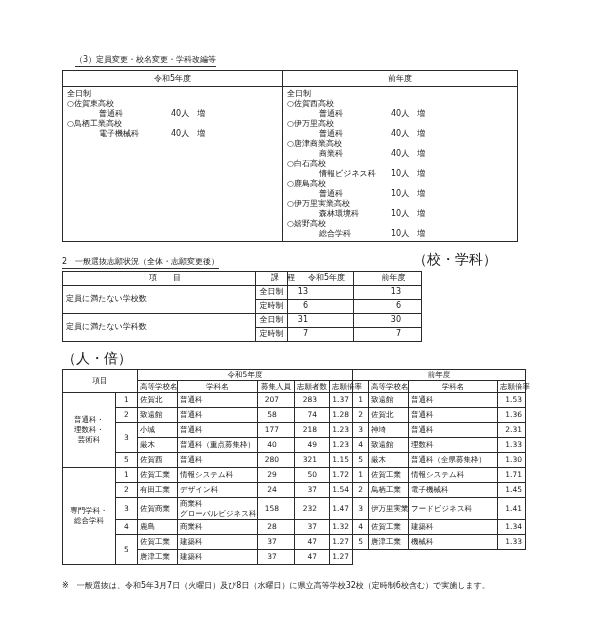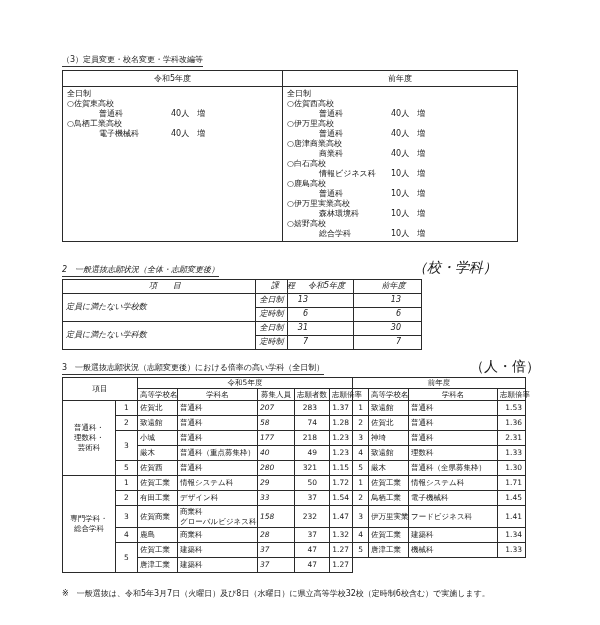--- a/index.html
+++ b/index.html
@@ -11,29 +11,29 @@
   }
   
   table{border-collapse:collapse;table-layout:fixed;}
   td,th{border:1px solid #2a2a2a;font-weight:normal;padding:0 3px;
         font-size:8px;overflow:visible;white-space:nowrap;}
   
   .sec-title{display:inline-block;border-bottom:1px solid #333;padding-bottom:1px;}
   .title-row{display:flex;justify-content:space-between;align-items:flex-end;}
   .unit{font-size:14px;}
   
-  .s1-title-wrap{margin-bottom:3px;}
+  .s1-title-wrap{margin-left:13px;margin-bottom:3px;}
   .t1{width:455px;border:1.5px solid #2a2a2a;}
   .t1 th{height:13px;text-align:center;padding:1px 2px;}
   .t1 td.list{height:150px;vertical-align:top;padding:2px 4px;}
   .sysline{margin-bottom:0px;}
   .deptline{display:flex;padding-left:32px;}
   .deptline .dname{width:72px;}
   
-  .s2{margin-top:17px;font-style:italic;}
+  .s2{margin-top:9px;}
   .t2-title-row{width:435px;margin-bottom:2px;}
   .t2{width:359px;border:1.5px solid #2a2a2a;}
   .t2 th{height:13px;text-align:center;padding-left:15px;}
   .t2 td{height:13px;}
   .t2 .item{text-align:left;vertical-align:middle;}
   .t2 .course{text-align:center;}
   .t2 .num-r5{text-align:right;padding-right:45px;}
   .t2 .num-prev{text-align:right;padding-right:20px;}
   
   .s3{margin-top:8px;}
@@ -41,21 +41,21 @@
   .t3{width:463px;font-size:7.5px;}
   .t3 td,.t3 th{font-size:7.5px;padding:0 2px;}
   .t3 tr{height:15px;}
   .t3 tr.hr1{height:11px;}
   .t3 tr.hr2{height:12px;padding-left:40px;}
   .t3 tr.tall{height:22px;}
   .t3 th{text-align:center;}
   .t3 .glabel{text-align:center;vertical-align:middle;line-height:1.35;white-space:normal;}
   .t3 .rank{text-align:center;vertical-align:middle;}
   .t3 .school,.t3 .dept{text-align:left;vertical-align:middle;}
-  .t3 .num{text-align:left;padding-right:10px;vertical-align:middle;font-style:italic;}
+  .t3 .num{text-align:center;padding-right:10px;vertical-align:middle;}
   .t3 .num2{text-align:right;padding-right:12px;vertical-align:middle;}
   .t3 .ratio{text-align:right;padding-right:3px;vertical-align:middle;}
   .t3 td.void{border:none;}
   
   .note{margin-top:16px;width:478px;white-space:normal;}
 </style>
 </head>
 <body>
 
 <div class="page">
@@ -171,21 +171,20 @@
         <td class="course">定時制</td>
         <td class="num-r5">7</td>
         <td class="num-prev">7</td>
       </tr>
     </tbody>
       </table>
   </div>
 
   <div class="s3">
     <div class="title-row t3-title-row">
-      <span class="sec-title">3　一般選抜志願状況（志願変更後）における倍率の高い学科（全日制）</span>
       <span class="unit">（人・倍）</span>
     </div>
     <table class="t3">
       <colgroup>
         <col style="width:53px">
           <col style="width:22px">
           <col style="width:40px">
           <col style="width:80px">
         <col style="width:37px">
           <col style="width:35px">
@@ -291,21 +290,21 @@
         <td class="ratio">1.72</td>
         <td class="rank">1</td>
         <td class="school">佐賀工業</td>
         <td class="dept">情報システム科</td>
         <td class="ratio">1.71</td>
       </tr>
       <tr>
         <td class="rank">2</td>
         <td class="school">有田工業</td>
         <td class="dept">デザイン科</td>
-        <td class="num">33</td>
+        <td class="num">24</td>
         <td class="num2">37</td>
         <td class="ratio">1.54</td>
         <td class="rank">2</td>
         <td class="school">鳥栖工業</td>
         <td class="dept">電子機械科</td>
         <td class="ratio">1.45</td>
       </tr>
       <tr class="tall">
         <td class="rank">3</td>
         <td class="school">佐賀商業</td>

